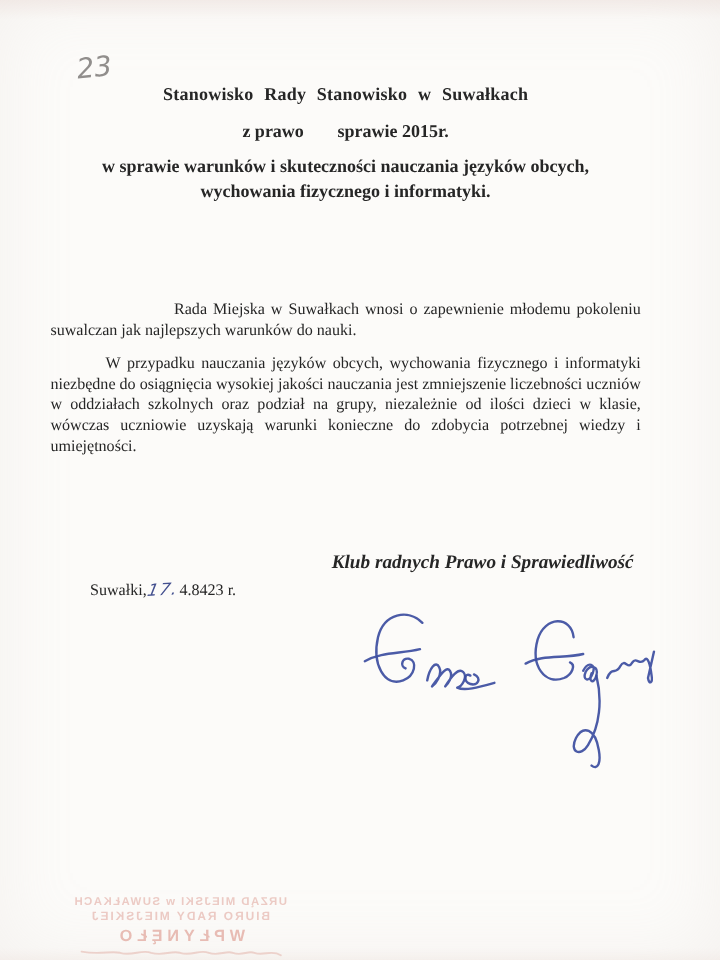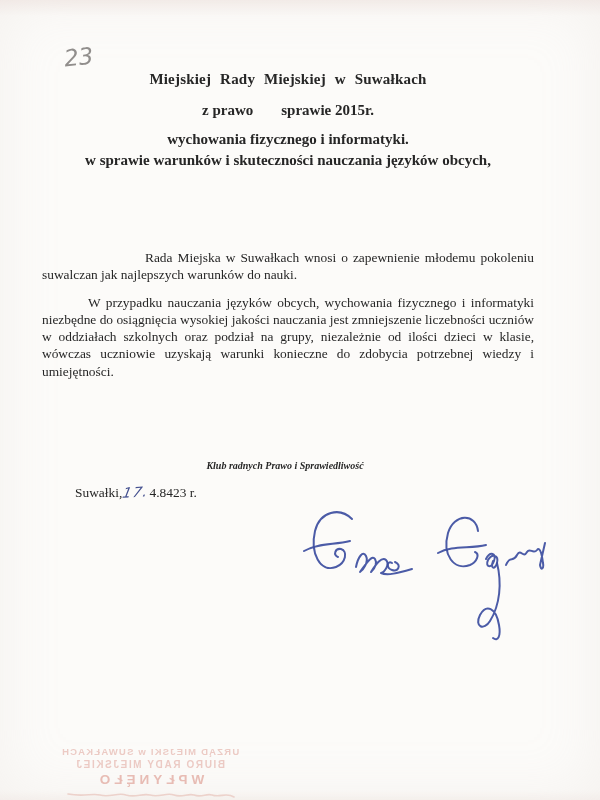--- a/index.html
+++ b/index.html
@@ -50,22 +50,22 @@
   .doc-body {
     position: absolute; left: 42px; top: 209px; width: 492px;
     font-size: 13.4px; line-height: 17.3px;
     text-align: justify;
   }
   .doc-body p { margin: 0 0 10px 0; text-indent: 46px; }
   .doc-body p.first { text-indent: 103px; margin-top: 40px; }
 
   .club-line {
     position: absolute; left: 42px; top: 460px; width: 486px;
-    text-align: center;
-    font-weight: bold; font-style: italic; font-size: 10px;
+    text-align: right;
+    font-weight: bold; font-style: italic; font-size: 16px;
   }
 
   .place-date {
     position: absolute; left: 75px; top: 484px;
     font-size: 13.4px;
   }
   .hand-day {
     display: inline-block;
     font-family: "DejaVu Sans", sans-serif;
     font-style: italic;
@@ -107,29 +107,29 @@
     stroke-width: 1.6; stroke-linecap: round;
   }
 </style>
 </head>
 <body>
 
 <div class="page">
 
   <div class="hand-number">23</div>
 
-  <div class="center-block doc-title">Miejskiej Rady Miejskiej w Suwałkach</div>
+  <div class="center-block doc-title">Stanowisko Rady Stanowisko w Suwałkach</div>
 
   <div class="center-block date-line">
     <span>z prawo</span><span class="date-gap"></span><span>sprawie 2015r.</span>
   </div>
 
   <div class="center-block subject">
+    <div>w sprawie warunków i skuteczności nauczania języków obcych,</div>
     <div>wychowania fizycznego i informatyki.</div>
-    <div>w sprawie warunków i skuteczności nauczania języków obcych,</div>
   </div>
 
   <div class="doc-body">
     <p class="first">Rada Miejska w Suwałkach wnosi o zapewnienie młodemu pokoleniu suwalczan jak najlepszych warunków do nauki.</p>
     <p>W przypadku nauczania języków obcych, wychowania fizycznego i informatyki niezbędne do osiągnięcia wysokiej jakości nauczania jest zmniejszenie liczebności uczniów w oddziałach szkolnych oraz podział na grupy, niezależnie od ilości dzieci w klasie, wówczas uczniowie uzyskają warunki konieczne do zdobycia potrzebnej wiedzy i umiejętności.</p>
   </div>
 
   <div class="club-line">Klub radnych Prawo i Sprawiedliwość</div>
 
   <div class="place-date">

